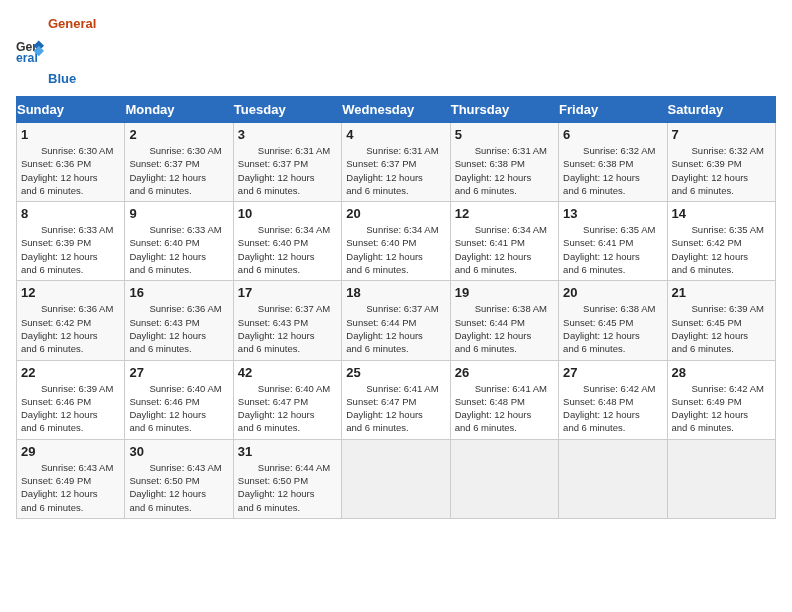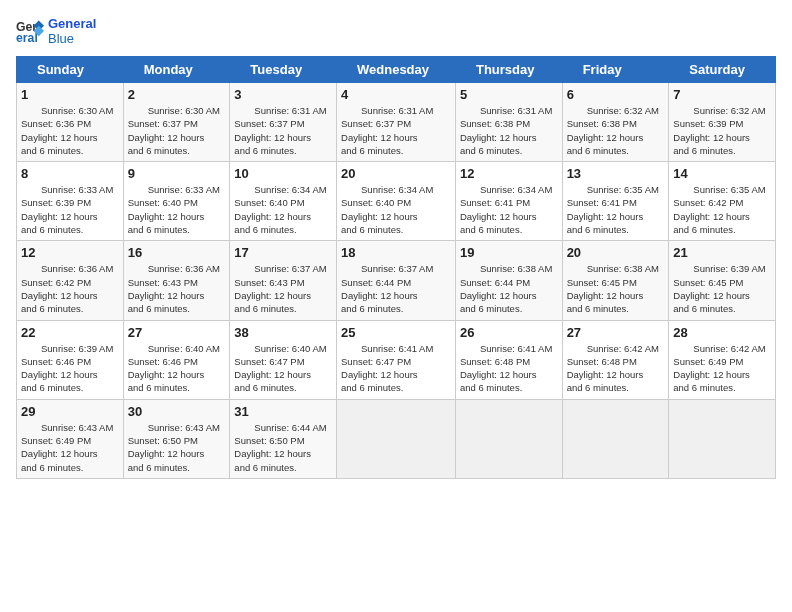--- a/index.html
+++ b/index.html
@@ -39,21 +39,21 @@
       color: #555;
     }
     table {
       width: 100%;
       border-collapse: collapse;
       font-size: 10.5px;
     }
     thead th {
       background-color: #2a6dbf;
       color: #fff;
-      padding: 5px 20px;
+      padding: 5px 0;
       text-align: left;
       font-size: 13px;
       font-weight: bold;
       border: 1px solid #2a6dbf;
     }
     tbody td {
       border: 1px solid #ccc;
       padding: 4px 4px;
       vertical-align: top;
       background: #fff;
@@ -84,22 +84,22 @@
 
 <div class="header-area">
   <div class="logo">
     <svg class="logo-icon" viewBox="0 0 32 32">
       <text x="0" y="16" font-size="14" font-weight="bold" fill="#333">Gen</text>
       <text x="0" y="28" font-size="14" font-weight="bold" fill="#1a6ab5">eral</text>
       <polygon points="26,4 32,10 26,16 20,10" fill="#1a6ab5"></polygon>
       <polygon points="26,10 32,16 26,22 20,16" fill="#4da6e8"></polygon>
     </svg>
     <div>
-      <div style="font-size:13px;font-weight:bold;color:#1d4ed8;">General</div>
-      <div style="font-size:13px;font-weight:normal;color:#1a6ab5;">Blue</div>
+      <div style="font-size:13px;font-weight:bold;color:#c2410c;">General</div>
+      <div style="font-size:13px;font-weight:bold;color:#1a6ab5;margin-top:40px;">Blue</div>
     </div>
   </div>
   <div class="title-area">
     <div class="main-title"></div>
     <div class="subtitle"></div>
   </div>
 </div>
 
 <table>
   <thead>
@@ -160,21 +160,21 @@
         <td><span class="day-num">20</span>
 <span class="day-info">Sunrise: 6:38 AM<br>Sunset: 6:45 PM<br>Daylight: 12 hours<br>and 6 minutes.</span></td>
         <td><span class="day-num">21</span>
 <span class="day-info">Sunrise: 6:39 AM<br>Sunset: 6:45 PM<br>Daylight: 12 hours<br>and 6 minutes.</span></td>
       </tr>
       <tr>
         <td><span class="day-num">22</span>
 <span class="day-info">Sunrise: 6:39 AM<br>Sunset: 6:46 PM<br>Daylight: 12 hours<br>and 6 minutes.</span></td>
         <td><span class="day-num">27</span>
 <span class="day-info">Sunrise: 6:40 AM<br>Sunset: 6:46 PM<br>Daylight: 12 hours<br>and 6 minutes.</span></td>
-        <td><span class="day-num">38</span>
+        <td><span class="day-num">42</span>
 <span class="day-info">Sunrise: 6:40 AM<br>Sunset: 6:47 PM<br>Daylight: 12 hours<br>and 6 minutes.</span></td>
         <td><span class="day-num">25</span>
 <span class="day-info">Sunrise: 6:41 AM<br>Sunset: 6:47 PM<br>Daylight: 12 hours<br>and 6 minutes.</span></td>
         <td><span class="day-num">26</span>
 <span class="day-info">Sunrise: 6:41 AM<br>Sunset: 6:48 PM<br>Daylight: 12 hours<br>and 6 minutes.</span></td>
         <td><span class="day-num">27</span>
 <span class="day-info">Sunrise: 6:42 AM<br>Sunset: 6:48 PM<br>Daylight: 12 hours<br>and 6 minutes.</span></td>
         <td><span class="day-num">28</span>
 <span class="day-info">Sunrise: 6:42 AM<br>Sunset: 6:49 PM<br>Daylight: 12 hours<br>and 6 minutes.</span></td>
       </tr>

